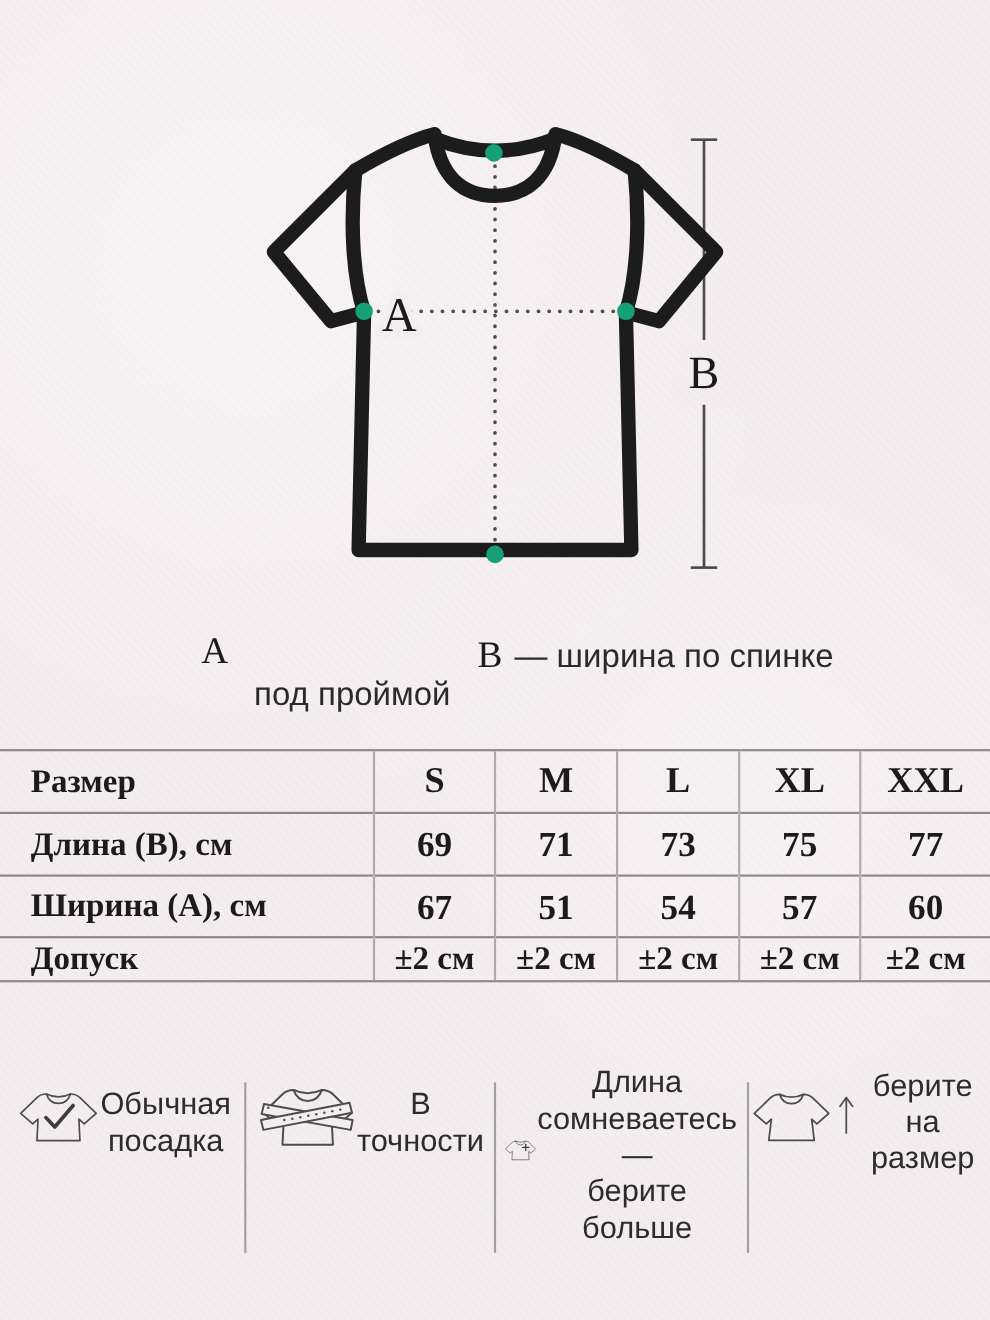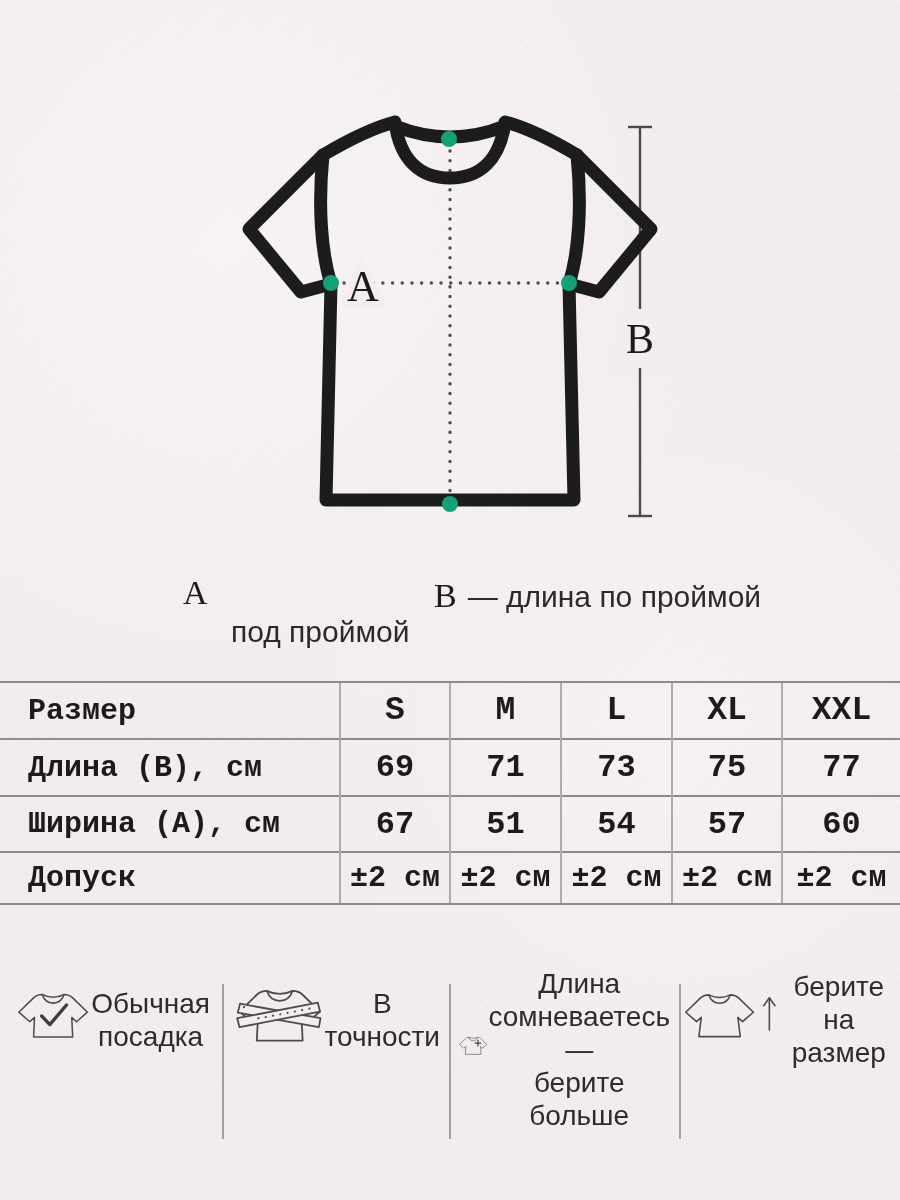--- a/index.html
+++ b/index.html
@@ -26,29 +26,29 @@
   .legend-a { position:absolute; left:183px; top:575px; color:#2a2a2a; }
   .legend-b { position:absolute; left:434px; top:578px; color:#2a2a2a; }
   .legend-line { display:flex; align-items:baseline; gap:11px; font-size:30px; line-height:35px; }
   .legend-letter { font-family:"Liberation Serif","DejaVu Serif",serif; font-size:34px; font-weight:500; color:#1b1b1b; }
   .legend-indent { margin-left:48px; font-size:30px; line-height:35px; margin-top:4px; }
 
   
   .size-table {
     position:absolute; top:681px; left:0; width:900px;
     border-collapse:collapse; table-layout:fixed;
-    font-family:Liberation Mono, monospace; color:#1c1a1b;
+    font-family:Liberation Serif, serif; color:#1c1a1b;
   }
   .size-table td { border-top:2px solid #8f898b; vertical-align:middle; text-align:center; }
   .size-table tr:last-child td { border-bottom:2px solid #8f898b; }
   .size-table td.vline { border-left:2px solid #b1aaad; }
   .size-table tr:nth-child(1) td { height:57px; }
   .size-table tr:nth-child(2) td { height:57px; }
   .size-table tr:nth-child(3) td { height:56px; }
-  .size-table tr:nth-child(4) td { height:52px; }
+  .size-table tr:nth-child(4) td { height:40px; }
   .size-table .rowlabel { text-align:left; padding-left:28px; font-size:30px; font-weight:600; }
   .size-table .hsize { font-size:33px; font-weight:700; }
   .size-table .val { font-size:32px; font-weight:700; }
   .size-table .tol { font-size:30px; font-weight:600; }
 
   
   .fit-col { position:absolute; top:960px; display:flex; flex-direction:row; align-items:center; }
   .fit-caption { margin-top:7px; text-align:center; font-size:28px; line-height:33px; color:#2c2c2c; }
   .divider { position:absolute; top:984px; width:2px; height:155px; background:#a3a0a1; }
 </style>
@@ -99,21 +99,21 @@
 
   <div class="legend-a">
     <div class="legend-line">
       <span class="legend-letter">А</span>
     </div>
     <div class="legend-indent">под проймой</div>
   </div>
   <div class="legend-b">
     <div class="legend-line">
       <span class="legend-letter">В</span>
-      <span>— длина по проймой</span>
+      <span>— ширина по спинке</span>
     </div>
   </div>
 
   <table class="size-table">
     <colgroup>
       <col style="width:340px">
         <col style="width:110px">
         <col style="width:111px">
       <col style="width:111px">
         <col style="width:110px">

